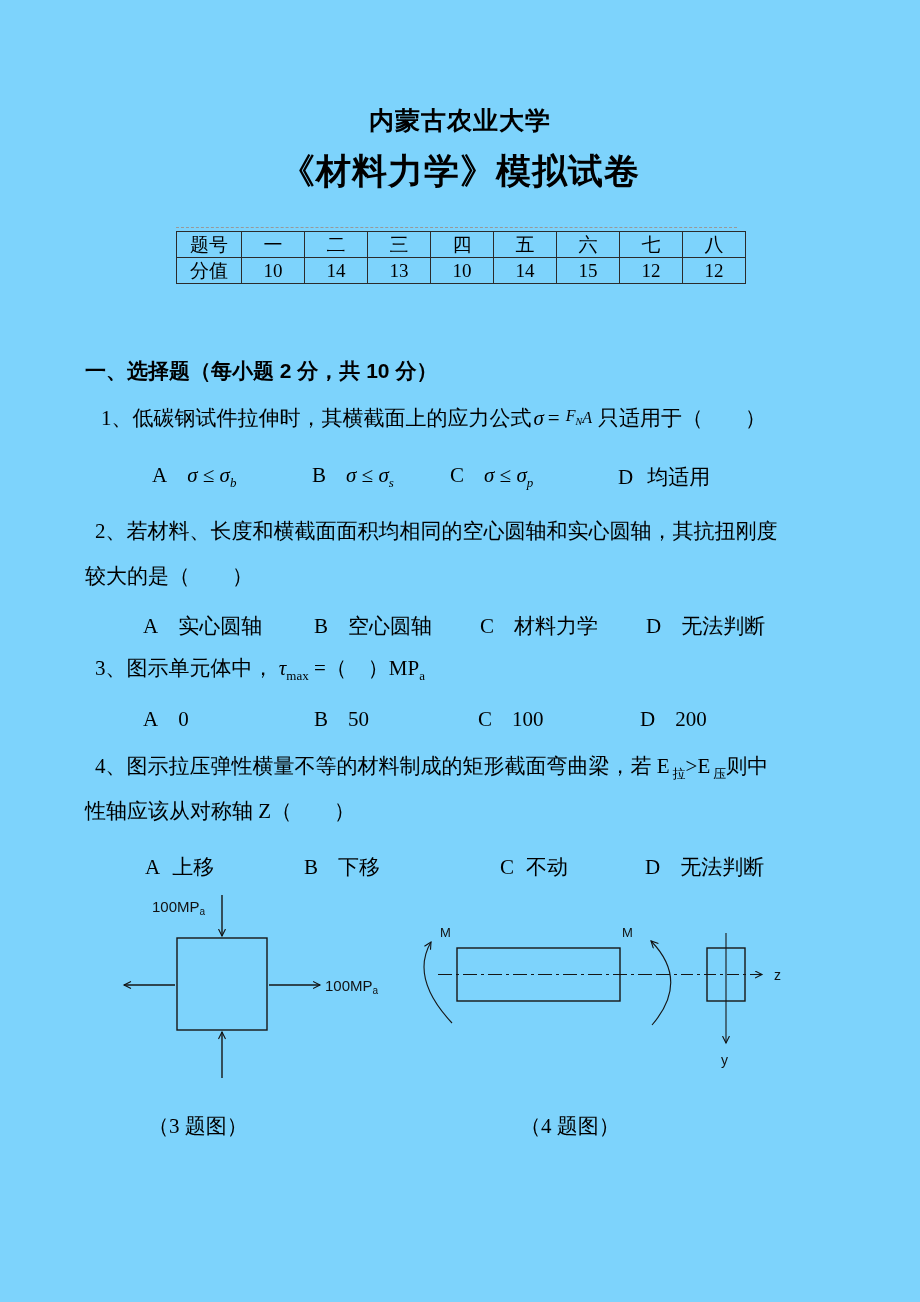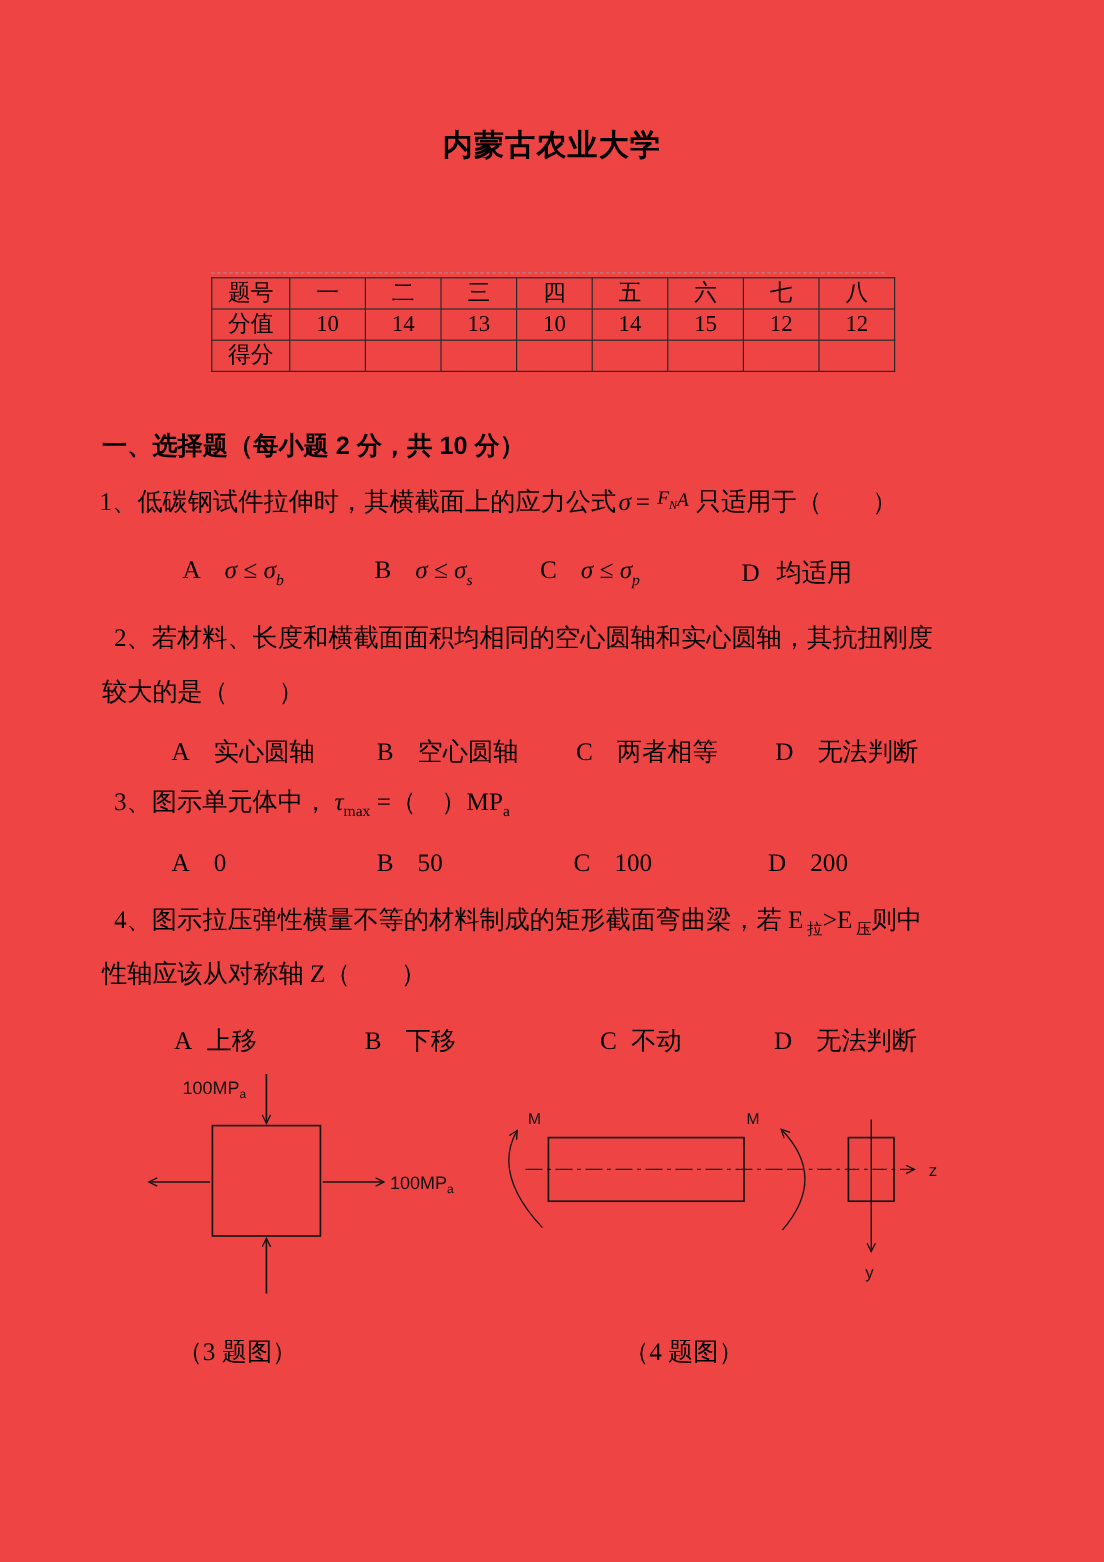--- a/index.html
+++ b/index.html
@@ -1,18 +1,18 @@
 <!DOCTYPE html>
 <html><head>
 <meta charset="utf-8">
 <style>
   html,body { margin:0; padding:0; background:#ffffff; }
   .page {
     position:relative; width:920px; height:1302px; margin:0 auto;
-    background:#ef4444; color:#000;
+    background:#7dd3fc; color:#000;
     font-family:"Liberation Serif","DejaVu Serif",serif;
     overflow:hidden;
   }
   .abs { position:absolute; }
 
   .title {
     top:104px; left:0; width:920px; text-align:center;
     font-family:"Liberation Sans","DejaVu Sans",sans-serif;
     font-weight:bold; font-size:25px; letter-spacing:1px;
   }
@@ -33,21 +33,21 @@
   .heading {
     left:85px; top:357px;
     font-family:"Liberation Sans","DejaVu Sans",sans-serif;
     font-weight:bold; font-size:21px;
   }
 
   .qline { font-size:21px; line-height:1.25; white-space:nowrap; }
   .itl { font-style:italic; }
   sub.small { font-size:13px; }
 
-  .q1line { left:83px; top:392px; height:52px; display:flex; align-items:center; }
+  .q1line { left:101px; top:392px; height:52px; display:flex; align-items:center; }
   .frac {
     display:inline-flex; flex-direction:row; align-items:center;
     font-size:16px; line-height:1.05; margin:0 6px; font-style:italic;
     vertical-align:middle;
   }
   .frac .bar { align-self:stretch; border-top:1px solid #000; margin:1px 0; }
   .frac sub { font-size:10px; }
 
   .optrow { left:0; top:0; width:920px; height:30px; font-size:21px; }
   .opt { position:absolute; white-space:nowrap; }
@@ -60,20 +60,21 @@
     font-family:"Liberation Sans","DejaVu Sans",sans-serif;
     fill:#111;
   }
 </style>
 </head>
 <body>
 
 <div class="page">
 
   <div class="abs title">内蒙古农业大学</div>
+  <div class="abs subtitle">《材料力学》模拟试卷</div>
 
   <div class="abs table-topdash"></div>
 
   <table class="score">
     <tbody>
         <tr>
       <td class="rowlab">题号</td>
       <td>一</td>
       <td>二</td>
       <td>三</td>
@@ -86,31 +87,20 @@
     <tr>
       <td class="rowlab">分值</td>
       <td>10</td>
       <td>14</td>
       <td>13</td>
       <td>10</td>
       <td>14</td>
       <td>15</td>
       <td>12</td>
       <td>12</td>
-    </tr>
-    <tr>
-      <td class="rowlab">得分</td>
-      <td></td>
-      <td></td>
-      <td></td>
-      <td></td>
-      <td></td>
-      <td></td>
-      <td></td>
-      <td></td>
     </tr>
   </tbody>
     </table>
 
   <div class="abs heading">一、选择题（每小题 2 分，共 10 分）</div>
 
   <div class="abs qline q1line">
     <span>1、低碳钢试件拉伸时，其横截面上的应力公式</span>
     <span class="itl" style="margin:0 4px 0 2px;">σ</span>
     <span>=</span>
@@ -127,21 +117,21 @@
     <span class="opt" style="left:312px;"><span class="letter">B</span><span class="body itl"><span>σ ≤ σ</span><sub class="small">s</sub></span></span>
     <span class="opt" style="left:450px;"><span class="letter">C</span><span class="body itl"><span>σ ≤ σ</span><sub class="small">p</sub></span></span>
     <span class="opt" style="left:618px;"><span class="letter">D</span><span class="body" style="margin-left:14px;">均适用</span></span>
   </div>
 
   <div class="abs qline" style="left:95px; top:518px;">2、若材料、长度和横截面面积均相同的空心圆轴和实心圆轴，其抗扭刚度</div>
   <div class="abs qline" style="left:85px; top:563px;">较大的是（　　）</div>
   <div class="abs optrow" style="top:612px;">
     <span class="opt" style="left:143px;"><span class="letter">A</span><span class="body">实心圆轴</span></span>
     <span class="opt" style="left:314px;"><span class="letter">B</span><span class="body">空心圆轴</span></span>
-    <span class="opt" style="left:480px;"><span class="letter">C</span><span class="body">两者相等</span></span>
+    <span class="opt" style="left:480px;"><span class="letter">C</span><span class="body">材料力学</span></span>
     <span class="opt" style="left:646px;"><span class="letter">D</span><span class="body">无法判断</span></span>
   </div>
 
   <div class="abs qline" style="left:95px; top:655px;">
     <span>3、图示单元体中，</span>
     <span class="itl">τ</span><sub class="small">max</sub>
     <span> =（　）MP</span><sub class="small">a</sub>
   </div>
   <div class="abs optrow" style="top:707px;">
     <span class="opt" style="left:143px;"><span class="letter">A</span><span class="body">0</span></span>

